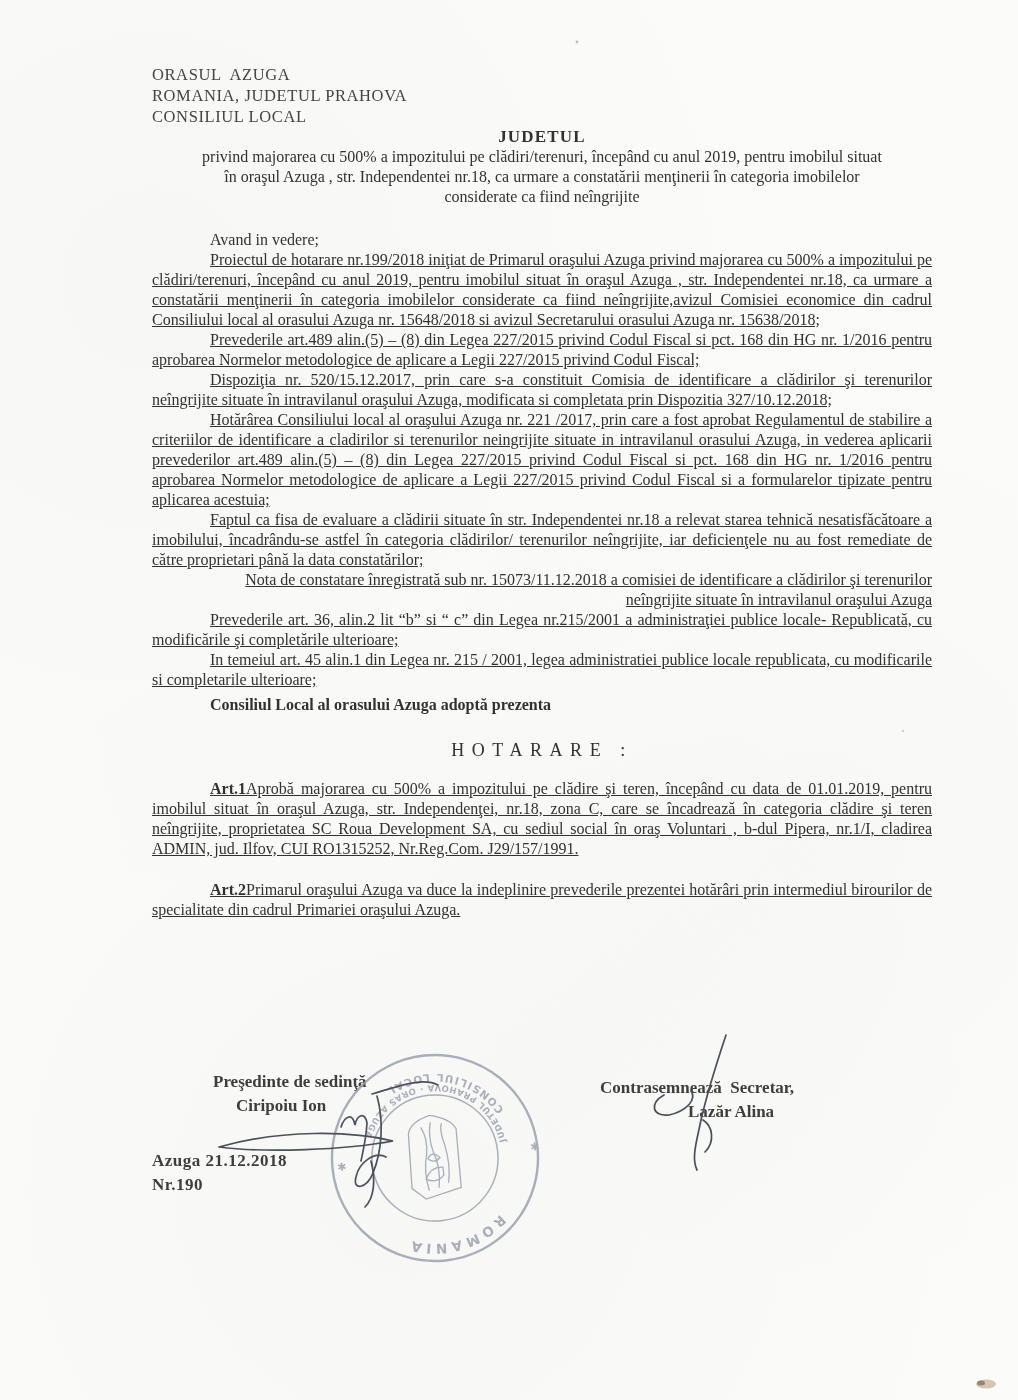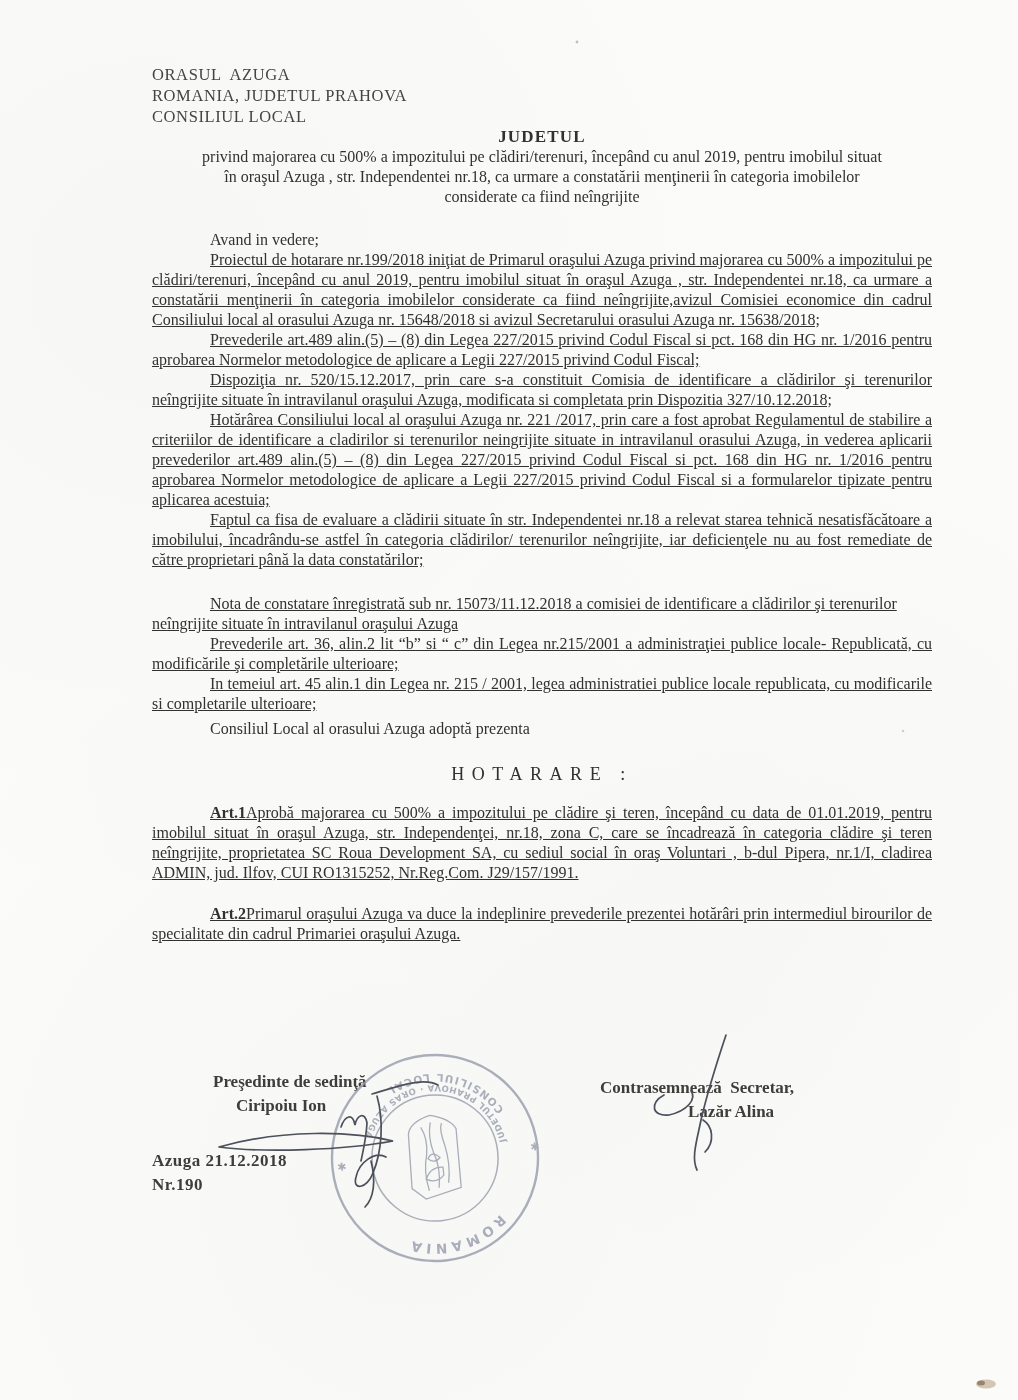--- a/index.html
+++ b/index.html
@@ -19,22 +19,22 @@
   .content{
     position:absolute;left:152px;top:64px;width:780px;
     font-size:16px;line-height:20px;
   }
   .issuer-line{white-space:pre;font-size:16.5px;line-height:21px;letter-spacing:.6px;color:#45443f;}
   .doc-title{text-align:center;font-weight:bold;font-size:17px;line-height:20px;margin:0;letter-spacing:1.2px;}
   .subtitle{text-align:center;}
   .subtitle-line{font-size:16px;line-height:20px;}
   .preamble-intro{margin:23px 0 0 0;text-indent:58px;}
   .para{margin:0;text-align:justify;text-indent:58px;text-decoration:underline;}
-  .para.loose{text-align:left;margin-top:24px;}
-  .adoption{margin:5px 0 0 0;text-indent:58px;font-weight:normal;}
+  .para.loose{text-align:right;}
+  .adoption{margin:5px 0 0 0;text-indent:58px;font-weight:bold;}
   .decision-title{
     margin:24px 0 0 0;text-align:center;font-weight:normal;
     font-size:18px;letter-spacing:.42em;line-height:22px;
   }
   .articles .para{margin-top:18px;}
   .articles .para + .para{margin-top:21px;}
   .art-label{}
   .sig{position:absolute;font-weight:bold;color:#3e3d3a;font-size:17px;white-space:pre;}
   .sig-president-role{left:213px;top:1072px;}
   .sig-president-name{left:236px;top:1096px;}

